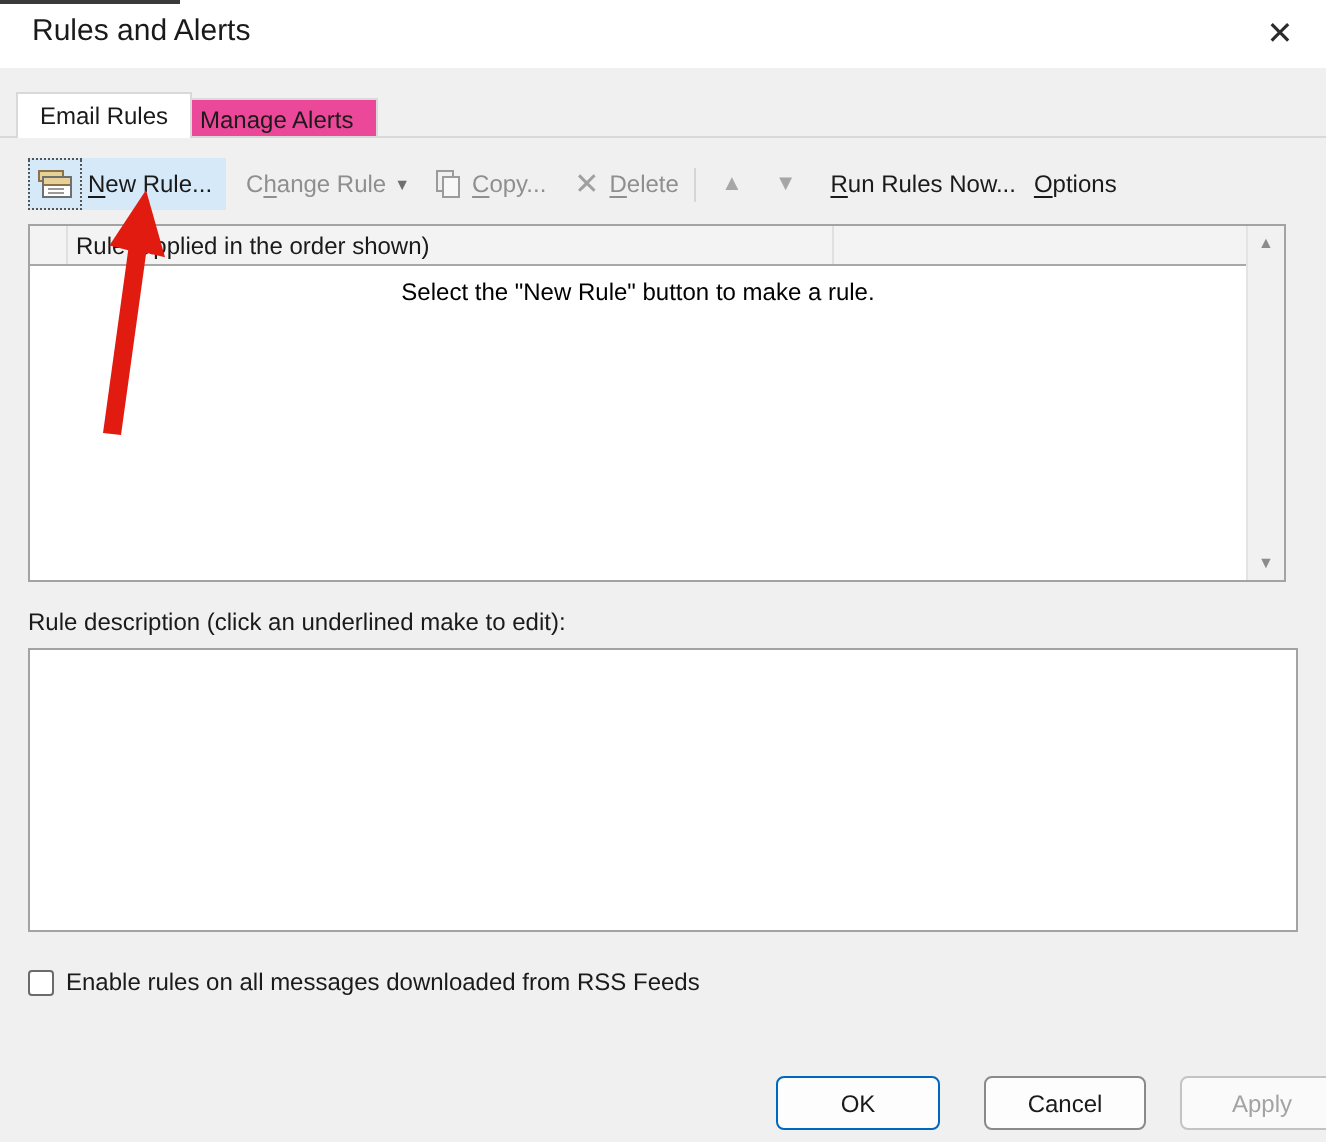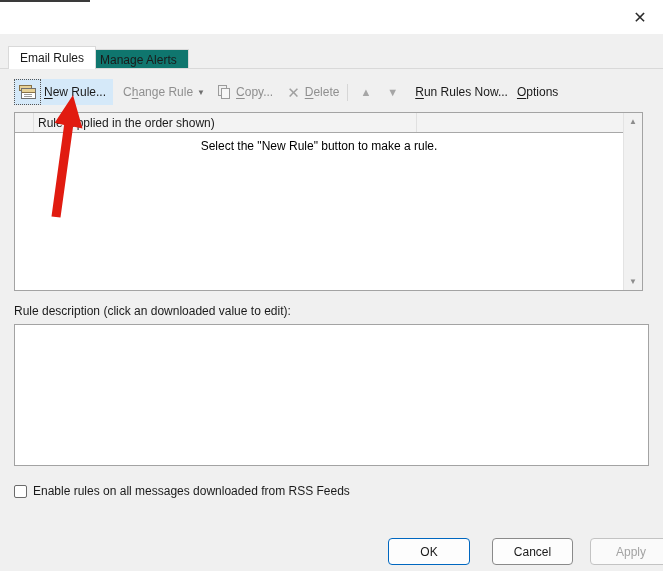--- a/index.html
+++ b/index.html
@@ -17,21 +17,21 @@
   .title { position: absolute; left: 16px; top: 7px; font-size: 15px; color: #1a1a1a; }
   .close-btn { position: absolute; right: 6px; top: 3px; width: 34px; height: 28px;
     display: flex; align-items: center; justify-content: center;
     font-size: 16px; color: #2b2b2b; cursor: default; }
 
   
   .tabstrip { position: absolute; left: 0; top: 46px; width: 663px; height: 23px; }
   .tabstrip::after { content: ""; position: absolute; left: 0; right: 0; bottom: 0; height: 1px; background: #d9d9d9; }
   .tab { position: absolute; font-size: 12px; color: #1a1a1a; padding: 0 11px; display: flex; align-items: center; }
   .tab.active { left: 8px; top: 0; height: 23px; background: #ffffff; border: 1px solid #d9d9d9; border-bottom: none; z-index: 2; }
-  .tab.inactive { left: 88px; top: 3px; height: 20px; background: #0f766e; border: 1px solid #d9d9d9; border-bottom: none; }
+  .tab.inactive { left: 88px; top: 3px; height: 20px; background: #ec4899; border: 1px solid #d9d9d9; border-bottom: none; }
 
   
   .toolbar { position: absolute; left: 14px; top: 79px; height: 26px; display: flex; align-items: center; font-size: 12px; color: #1a1a1a; white-space: nowrap; }
   .key { text-decoration: underline; text-underline-offset: 2px; }
   .newrule-btn { display: flex; align-items: center; height: 26px; background: var(--new_rule_highlight, #d5e9f9); padding: 0 7px 0 1px; }
   .nr-iconbox { width: 25px; height: 24px; outline: 1px dotted #555; display: flex; align-items: center; justify-content: center; margin-right: 4px; }
   .nr-icon { position: relative; width: 17px; height: 14px; }
   .nr-icon .back { position: absolute; left: 0; top: 0; width: 13px; height: 6px; background: #e7d196; border: 1px solid #8a7348; }
   .nr-icon .front { position: absolute; left: 2px; top: 3px; width: 15px; height: 11px; background: #ffffff; border: 1px solid #6f6f6f; }
   .nr-icon .front::before { content: ""; position: absolute; left: 0; top: 0; right: 0; height: 3px; background: #e7d196; border-bottom: 1px solid #8a7348; }
@@ -76,20 +76,21 @@
   .btn-cancel { left: 492px; width: 81px; border: 1px solid #8a8a8a; }
   .btn-apply { left: 590px; width: 82px; border: 1px solid #c3c3c3; background: #fafafa; color: #a3a3a3; }
 </style>
 </head>
 <body>
 
 <div class="dialog">
 
   <div class="titlebar">
     <div class="top-artifact"></div>
+    <div class="title">Rules and Alerts</div>
     <div class="close-btn">✕</div>
   </div>
 
   <div class="tabstrip">
     <div class="tab active">Email Rules</div>
     <div class="tab inactive">Manage Alerts</div>
   </div>
 
   <div class="toolbar">
     <div class="newrule-btn">
@@ -145,21 +146,21 @@
     <div class="vscroll">
       <div class="scroll-arrow">▲</div>
       <div class="scroll-arrow">▼</div>
     </div>
   </div>
 
   <svg class="annot" viewBox="0 0 663 571" xmlns="http://www.w3.org/2000/svg">
     <polygon points="73,95 82.5,128.6 73.1,126.4 60.5,217.5 51.5,216.5 64.1,125.1 54.7,122.8" fill="#e11b10"></polygon>
   </svg>
 
-  <div class="desc-label">Rule description (click an downloaded value to edit):</div>
+  <div class="desc-label">Rule description (click an underlined make to edit):</div>
   <div class="desc-box"></div>
 
   <div class="check-row">
     <div class="checkbox"></div>
     <span>Enable rules on all messages downloaded from RSS Feeds</span>
   </div>
 
   <div class="btn btn-ok">OK</div>
   <div class="btn btn-cancel">Cancel</div>
   <div class="btn btn-apply">Apply</div>

